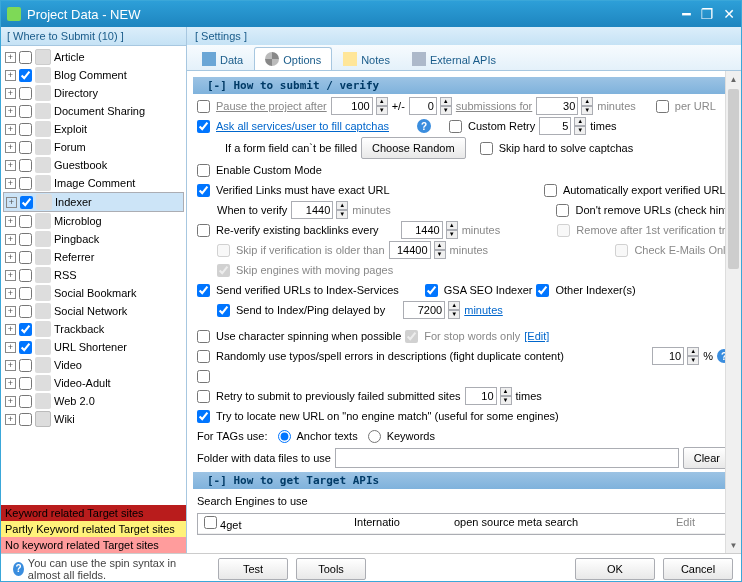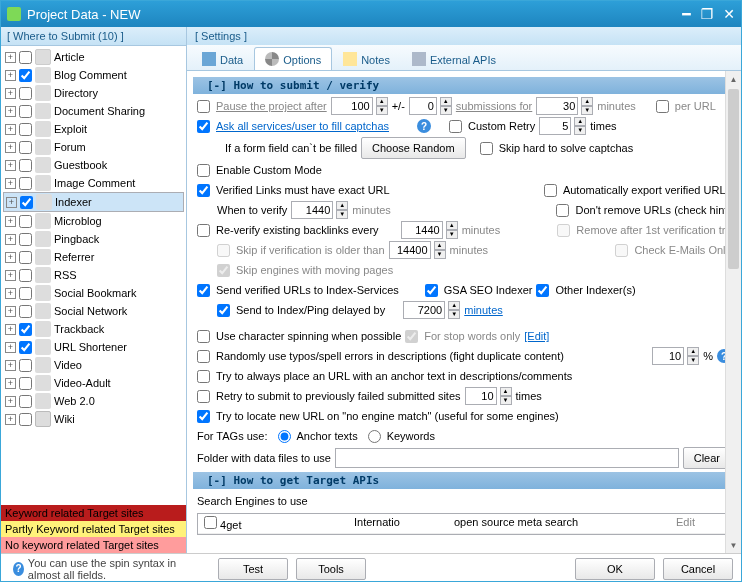--- a/index.html
+++ b/index.html
@@ -405,21 +405,20 @@
           <div class="spin">
             <span>▲</span>
             <span>▼</span>
           </div>
         <span>%</span>
         <span class="help">?</span>
       </div>
 
       <div class="row">
         <input type="checkbox" style="">
-        <span>Try to always place an URL with an anchor text in descriptions/comments</span>
       </div>
 
       <div class="row">
         <input type="checkbox" style="">
         <span>Retry to submit to previously failed submitted sites</span>
         <input class="num" style="width: 32px;" value="10">
           <div class="spin">
             <span>▲</span>
             <span>▼</span>
           </div>

